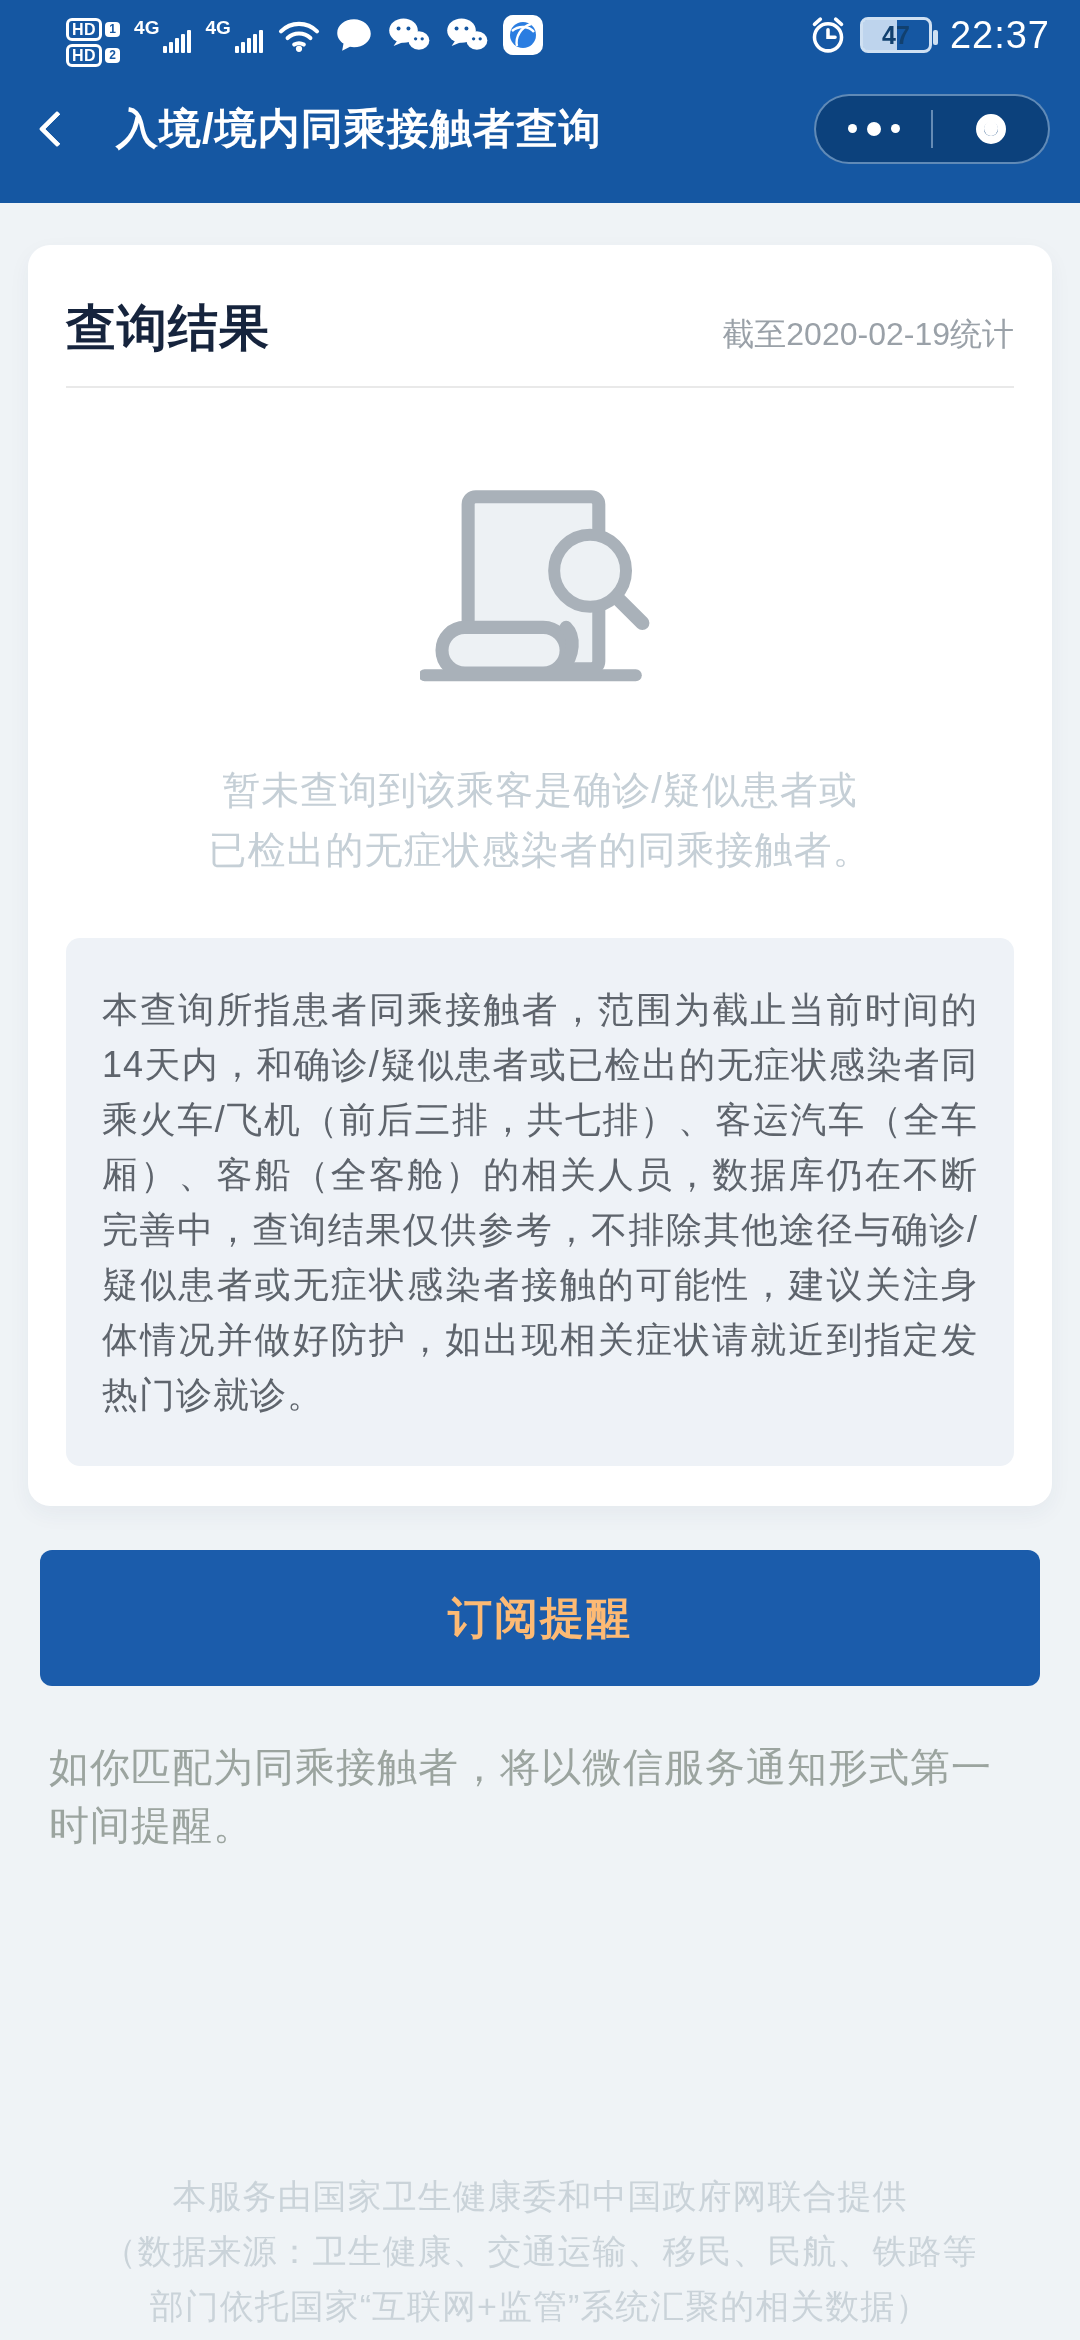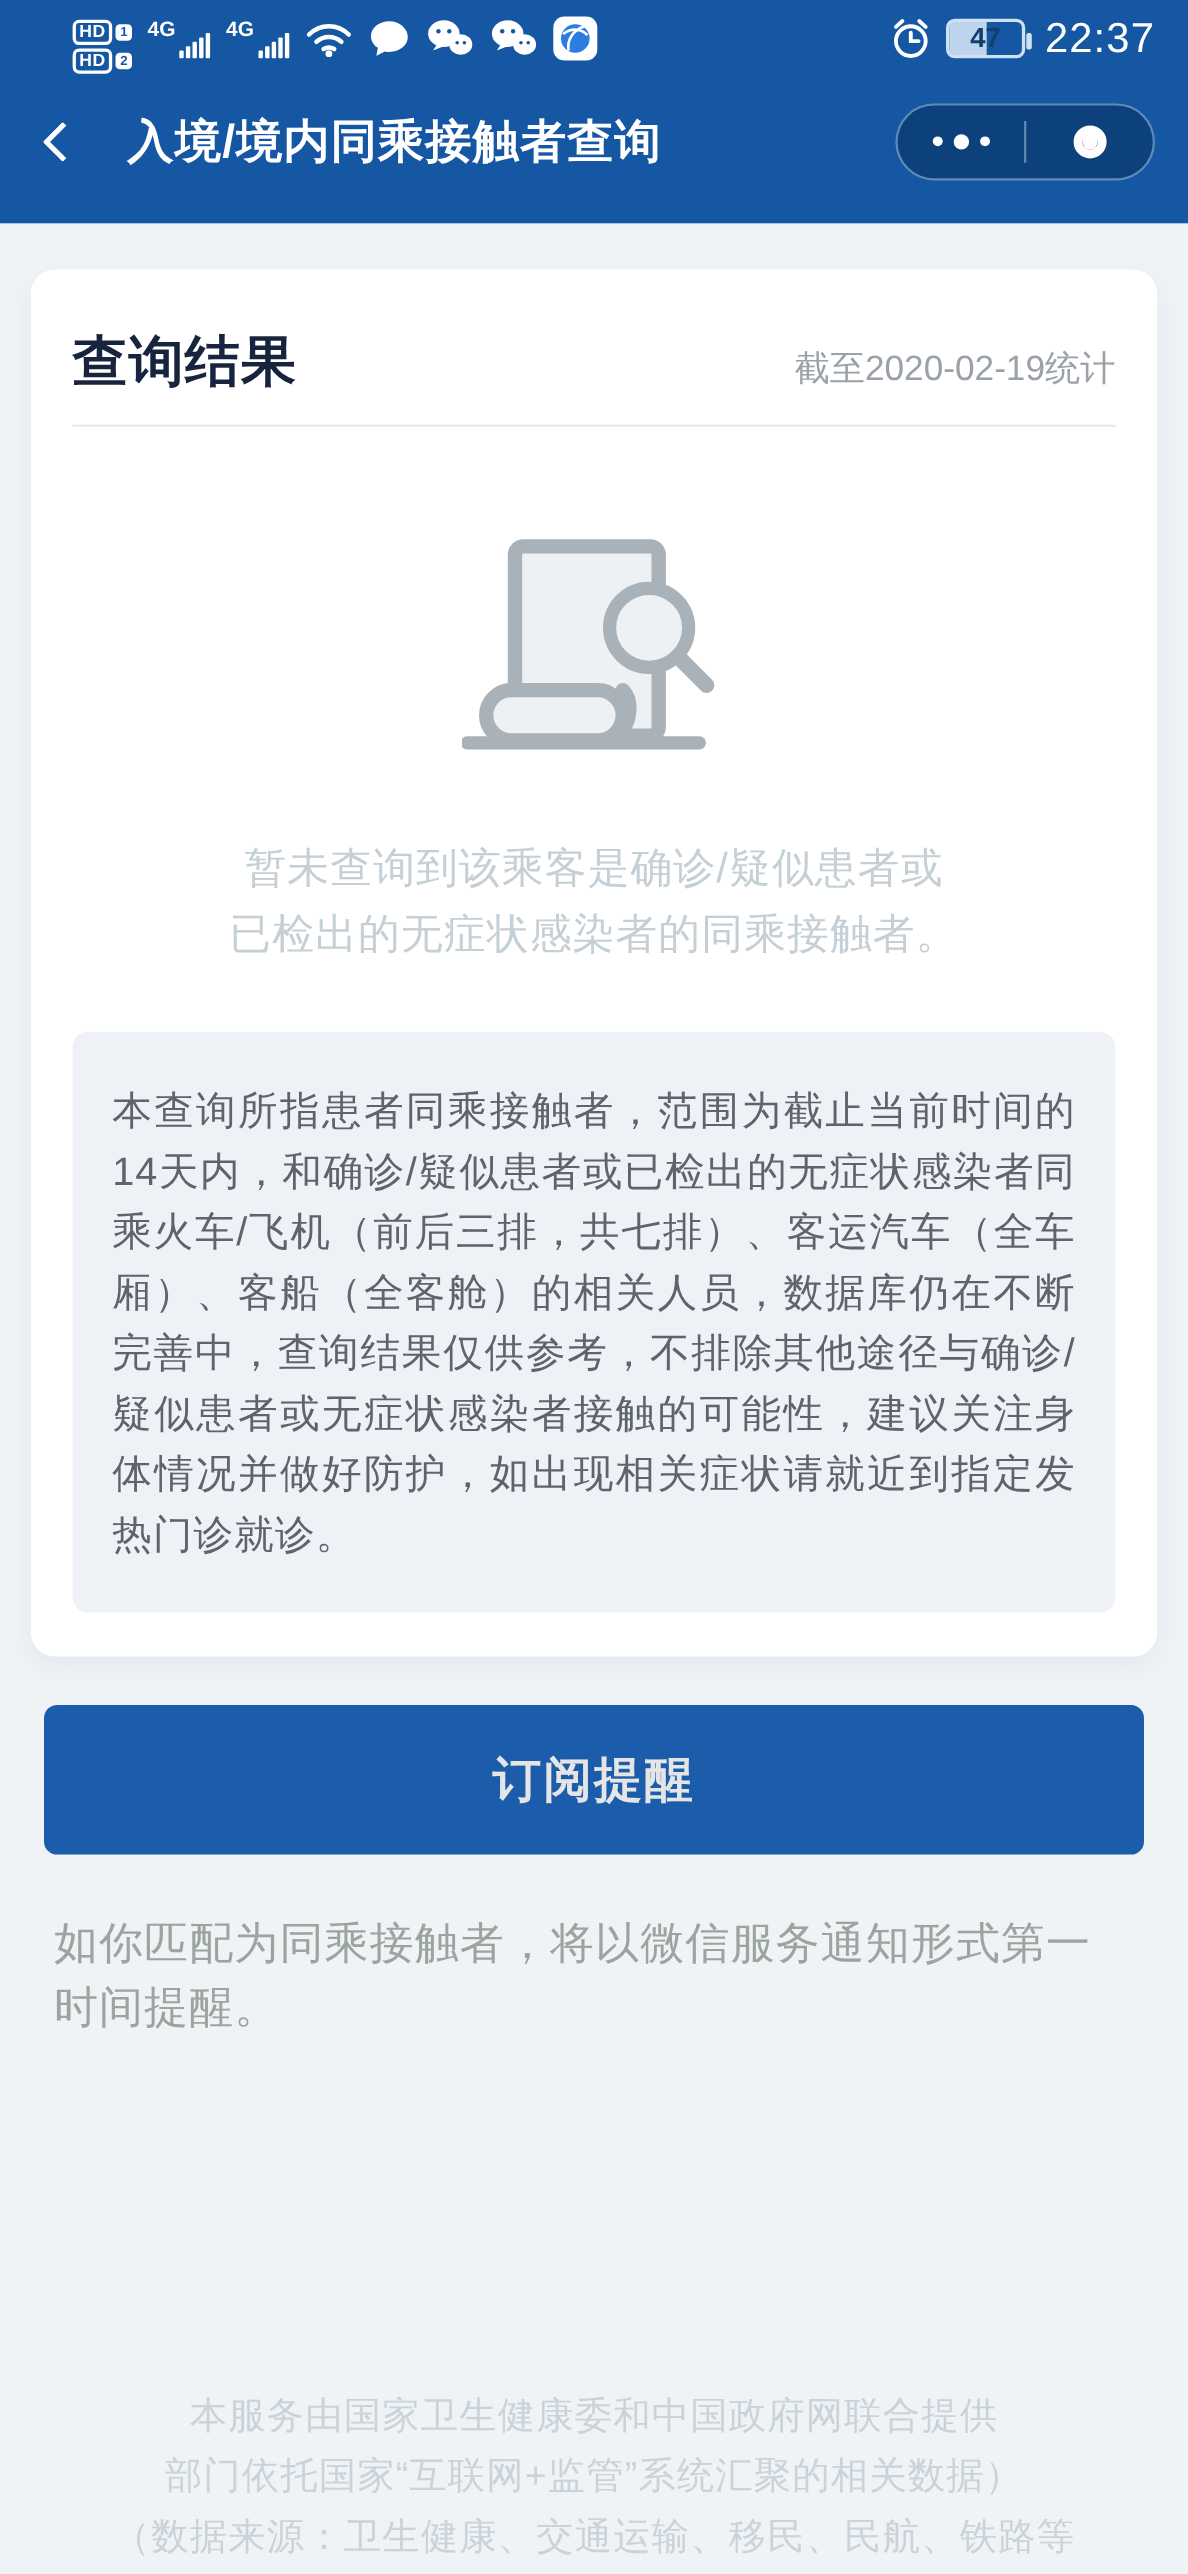--- a/index.html
+++ b/index.html
@@ -95,21 +95,21 @@
   }
   .info-box {
     margin-top:58px; background:#eef2f7; border-radius:14px;
     padding:44px 36px; color:#5e646c; font-size:36px; line-height:55px;
     text-align:justify; letter-spacing:1px;
   }
   
   .subscribe-btn {
     margin:44px 40px 0; height:136px; background:#1b5cab; border-radius:12px;
     display:flex; align-items:center; justify-content:center;
-    color:#e5e5e5; font-size:44px; font-weight:bold; letter-spacing:2px;
+    color:#fdba74; font-size:44px; font-weight:bold; letter-spacing:2px;
     border:none; width:calc(100% - 80px); cursor:pointer;
   }
   .subscribe-note {
     margin:52px 58px 0 49px; color:#9ba49f; font-size:40px; line-height:58px;
     letter-spacing:1px;
   }
   
   .footer {
     position:absolute; left:0; right:0; bottom:6px; text-align:center;
     color:#cad3d9; font-size:34px; line-height:55px; letter-spacing:1px;
@@ -261,17 +261,17 @@
       <span>本查询所指患者同乘接触者，范围为截止当前时间的14天内，和确诊/疑似患者或已检出的无症状感染者同乘火车/飞机（前后三排，共七排）、客运汽车（全车厢）、客船（全客舱）的相关人员，数据库仍在不断完善中，查询结果仅供参考，不排除其他途径与确诊/疑似患者或无症状感染者接触的可能性，建议关注身体情况并做好防护，如出现相关症状请就近到指定发热门诊就诊。</span>
     </div>
   </div>
 
   <button class="subscribe-btn">订阅提醒</button>
 
   <div class="subscribe-note">如你匹配为同乘接触者，将以微信服务通知形式第一时间提醒。</div>
 
   <div class="footer">
     <div>本服务由国家卫生健康委和中国政府网联合提供</div>
+    <div>（数据来源：卫生健康、交通运输、移民、民航、铁路等</div>
     <div>部门依托国家“互联网+监管”系统汇聚的相关数据）</div>
-    <div>（数据来源：卫生健康、交通运输、移民、民航、铁路等</div>
   </div>
 
 </div>
 
 </body></html>

